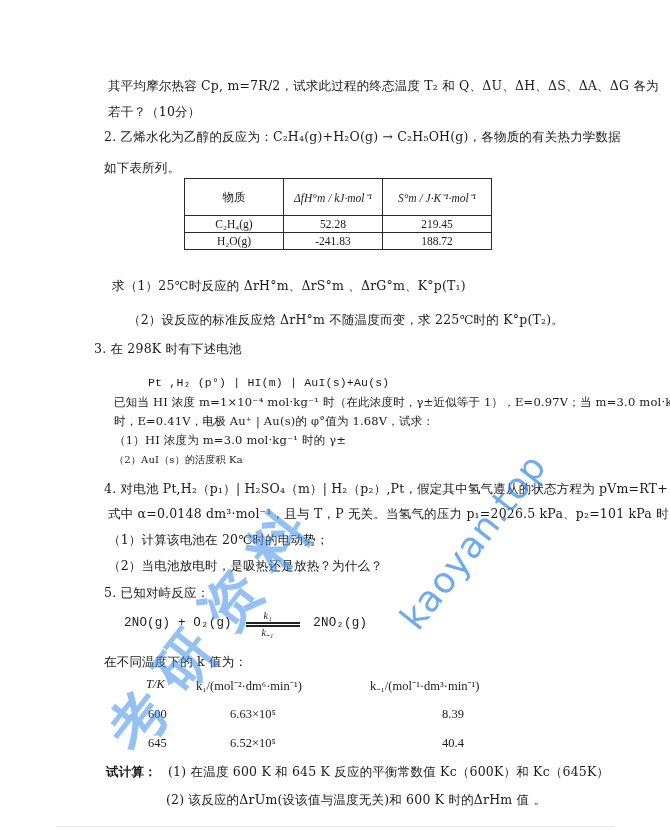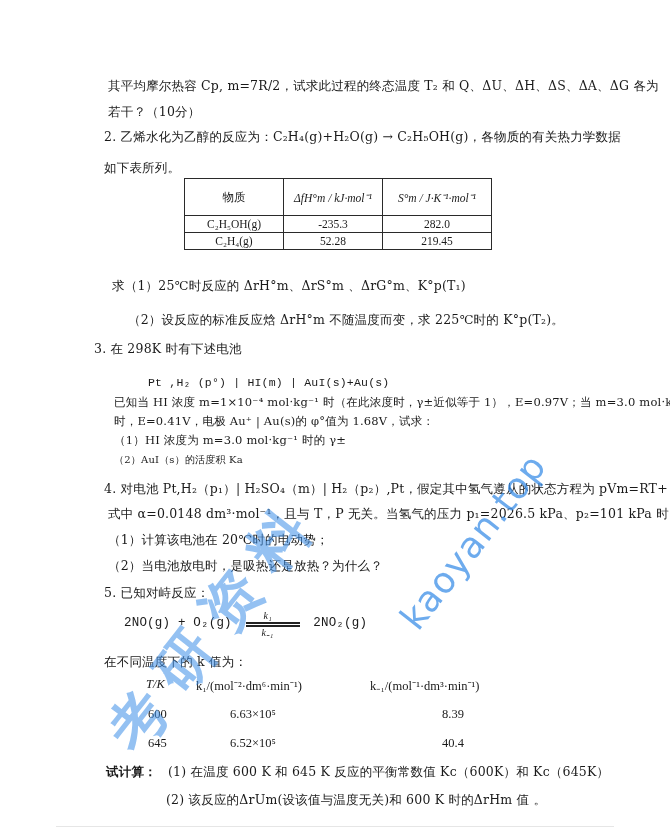--- a/index.html
+++ b/index.html
@@ -42,28 +42,28 @@
 <table class="thermo">
   <thead>
     <tr>
       <th class="c1">物质</th>
       <th class="c2" style="font-style:italic;">ΔfH°m / kJ·mol⁻¹</th>
       <th class="c3" style="font-style:italic;border-radius:17px;">S°m / J·K⁻¹·mol⁻¹</th>
     </tr>
   </thead>
   <tbody>
     <tr>
-      <td>C₂H₅OH(g)</td>
-      <td>-235.3</td>
-      <td>282.0</td>
-    </tr>
-    <tr>
       <td>C₂H₄(g)</td>
       <td>52.28</td>
       <td>219.45</td>
+    </tr>
+    <tr>
+      <td>H₂O(g)</td>
+      <td>-241.83</td>
+      <td>188.72</td>
     </tr>
   </tbody>
 </table>
 
 <div class="line" style="left:112px;top:278px;">求（1）25℃时反应的 ΔrH°m、ΔrS°m 、ΔrG°m、K°p(T₁)</div>
 <div class="line" style="left:128px;top:312px;">（2）设反应的标准反应焓 ΔrH°m 不随温度而变，求 225℃时的 K°p(T₂)。</div>
 
 <div class="line" style="left:94px;top:341px;">3.  在 298K 时有下述电池</div>
 <div class="line mono" style="left:148px;top:375px;">Pt ,H₂ (p°) | HI(m) | AuI(s)+Au(s)</div>
 <div class="line" style="left:114px;top:394px;font-size:11.5px;">已知当 HI 浓度 m=1×10⁻⁴ mol·kg⁻¹ 时（在此浓度时，γ±近似等于 1），E=0.97V；当 m=3.0 mol·kg⁻¹</div>

